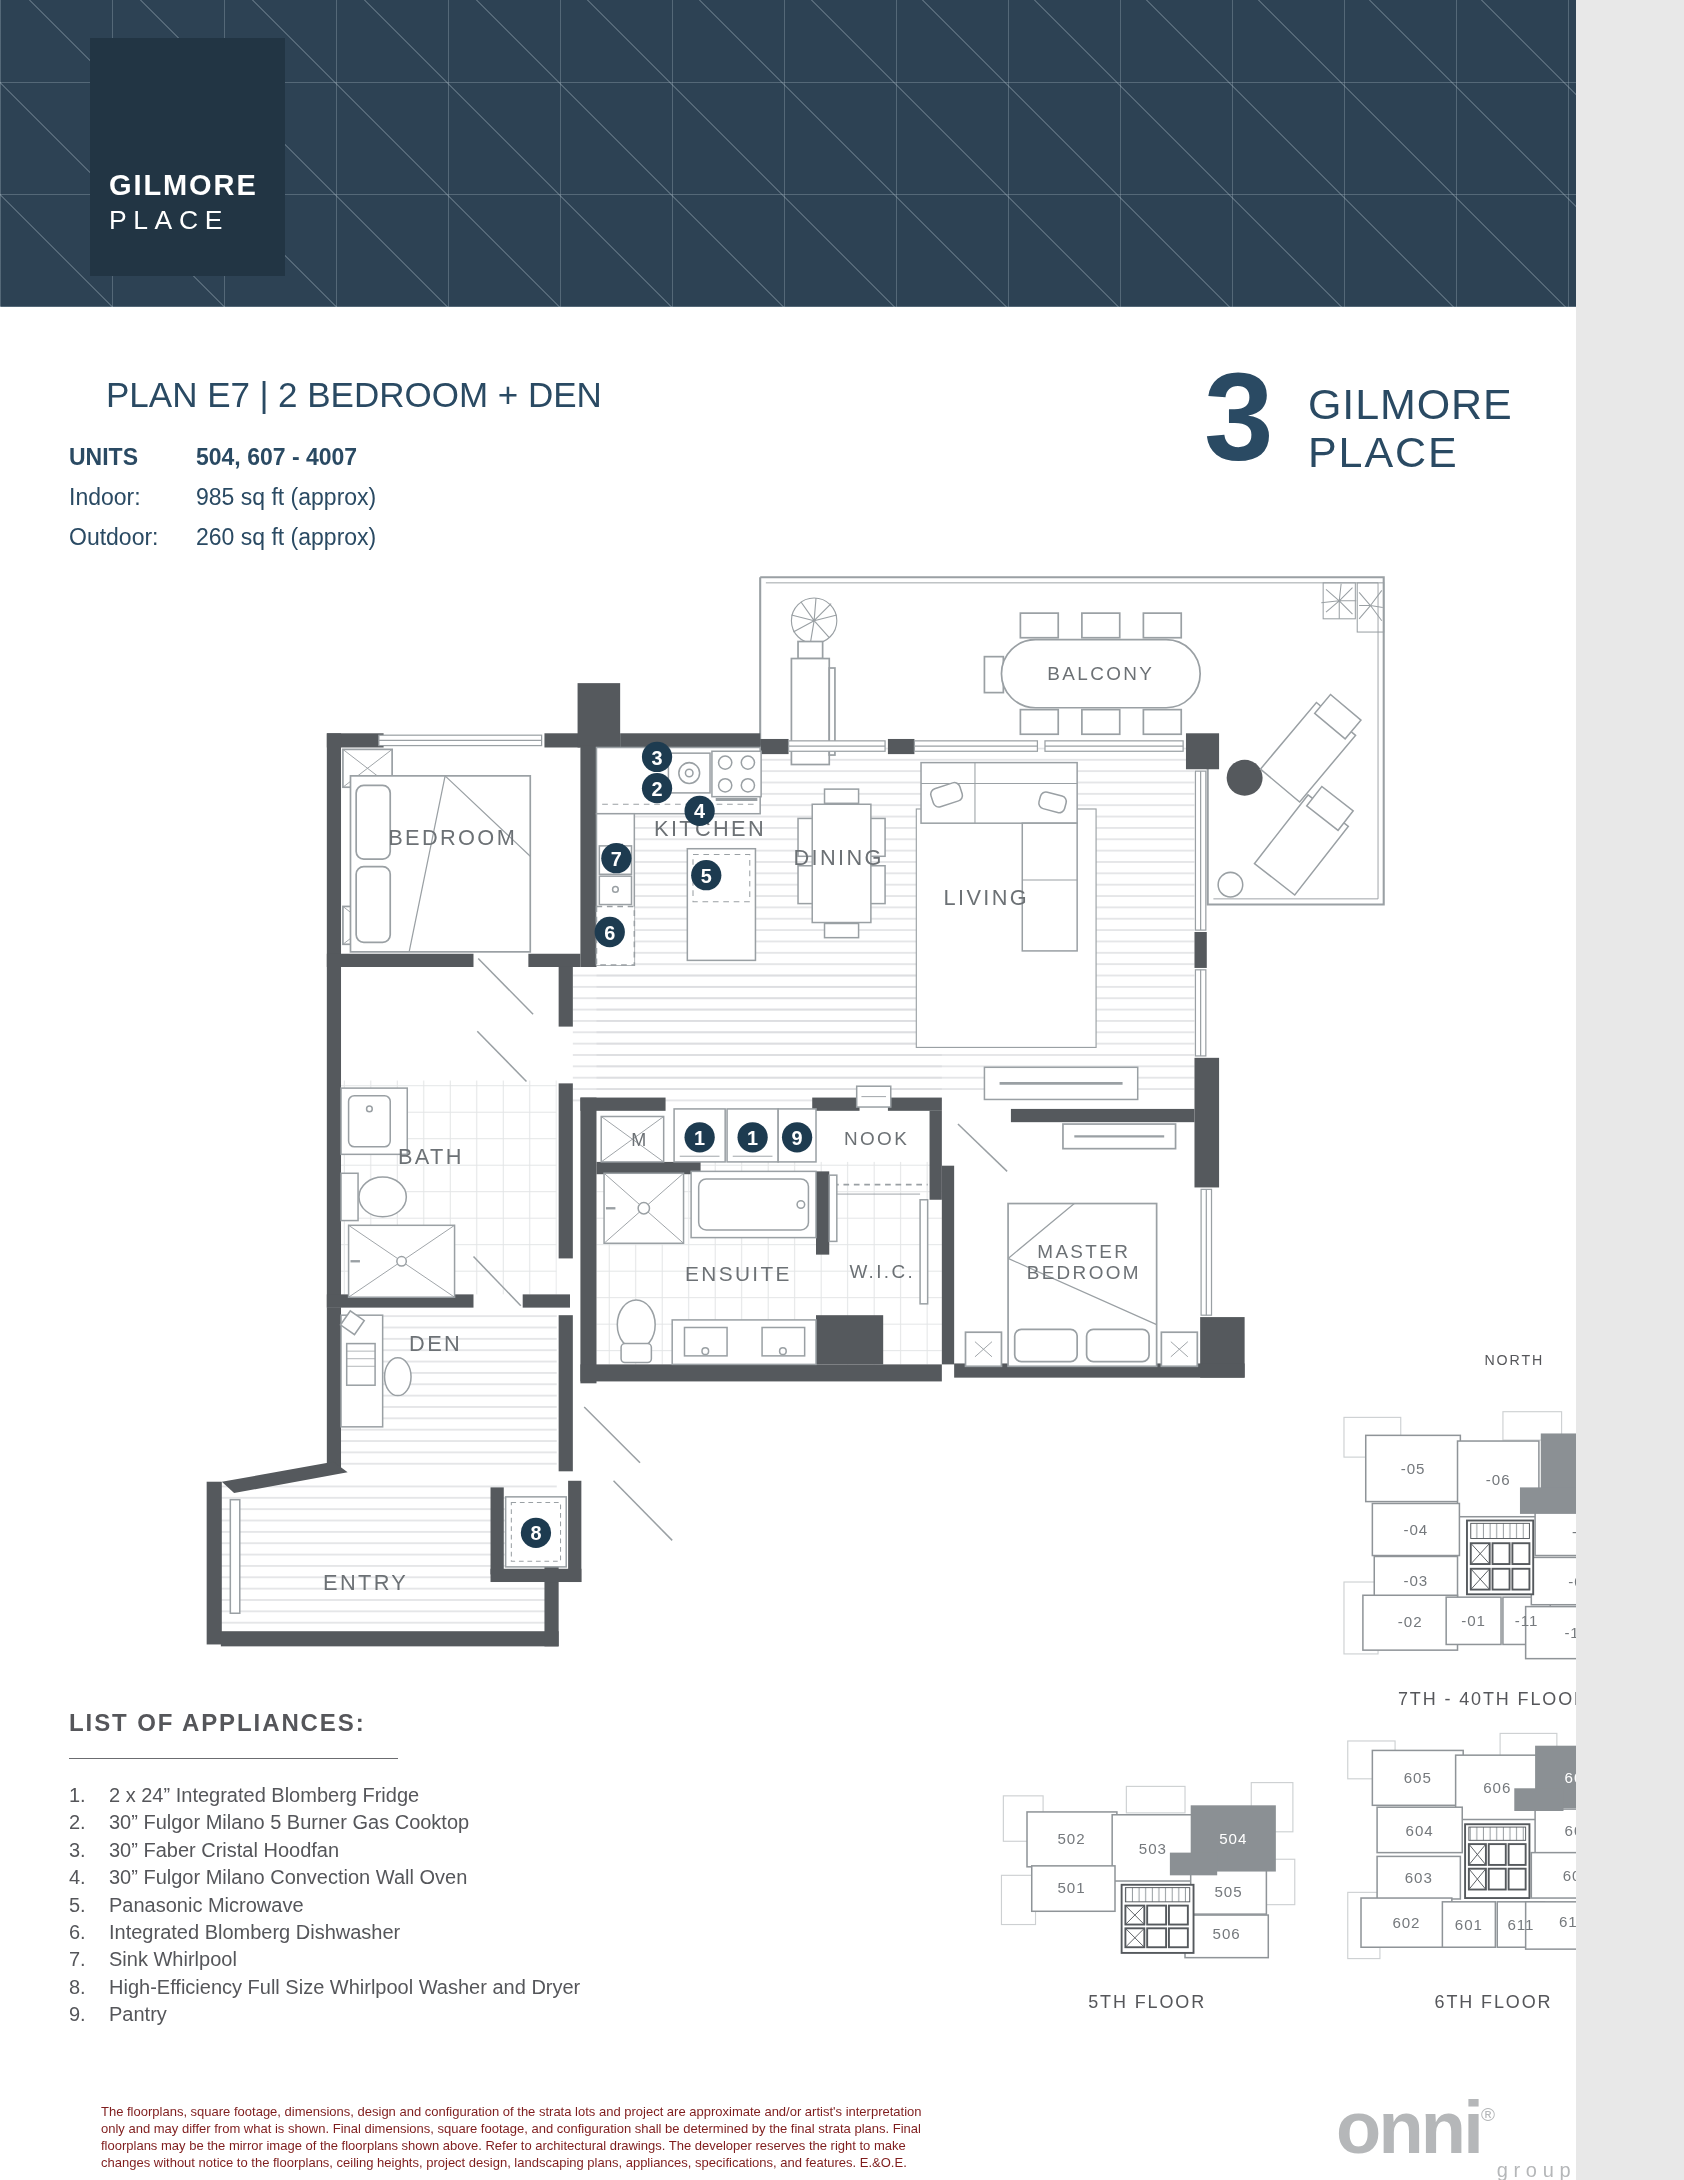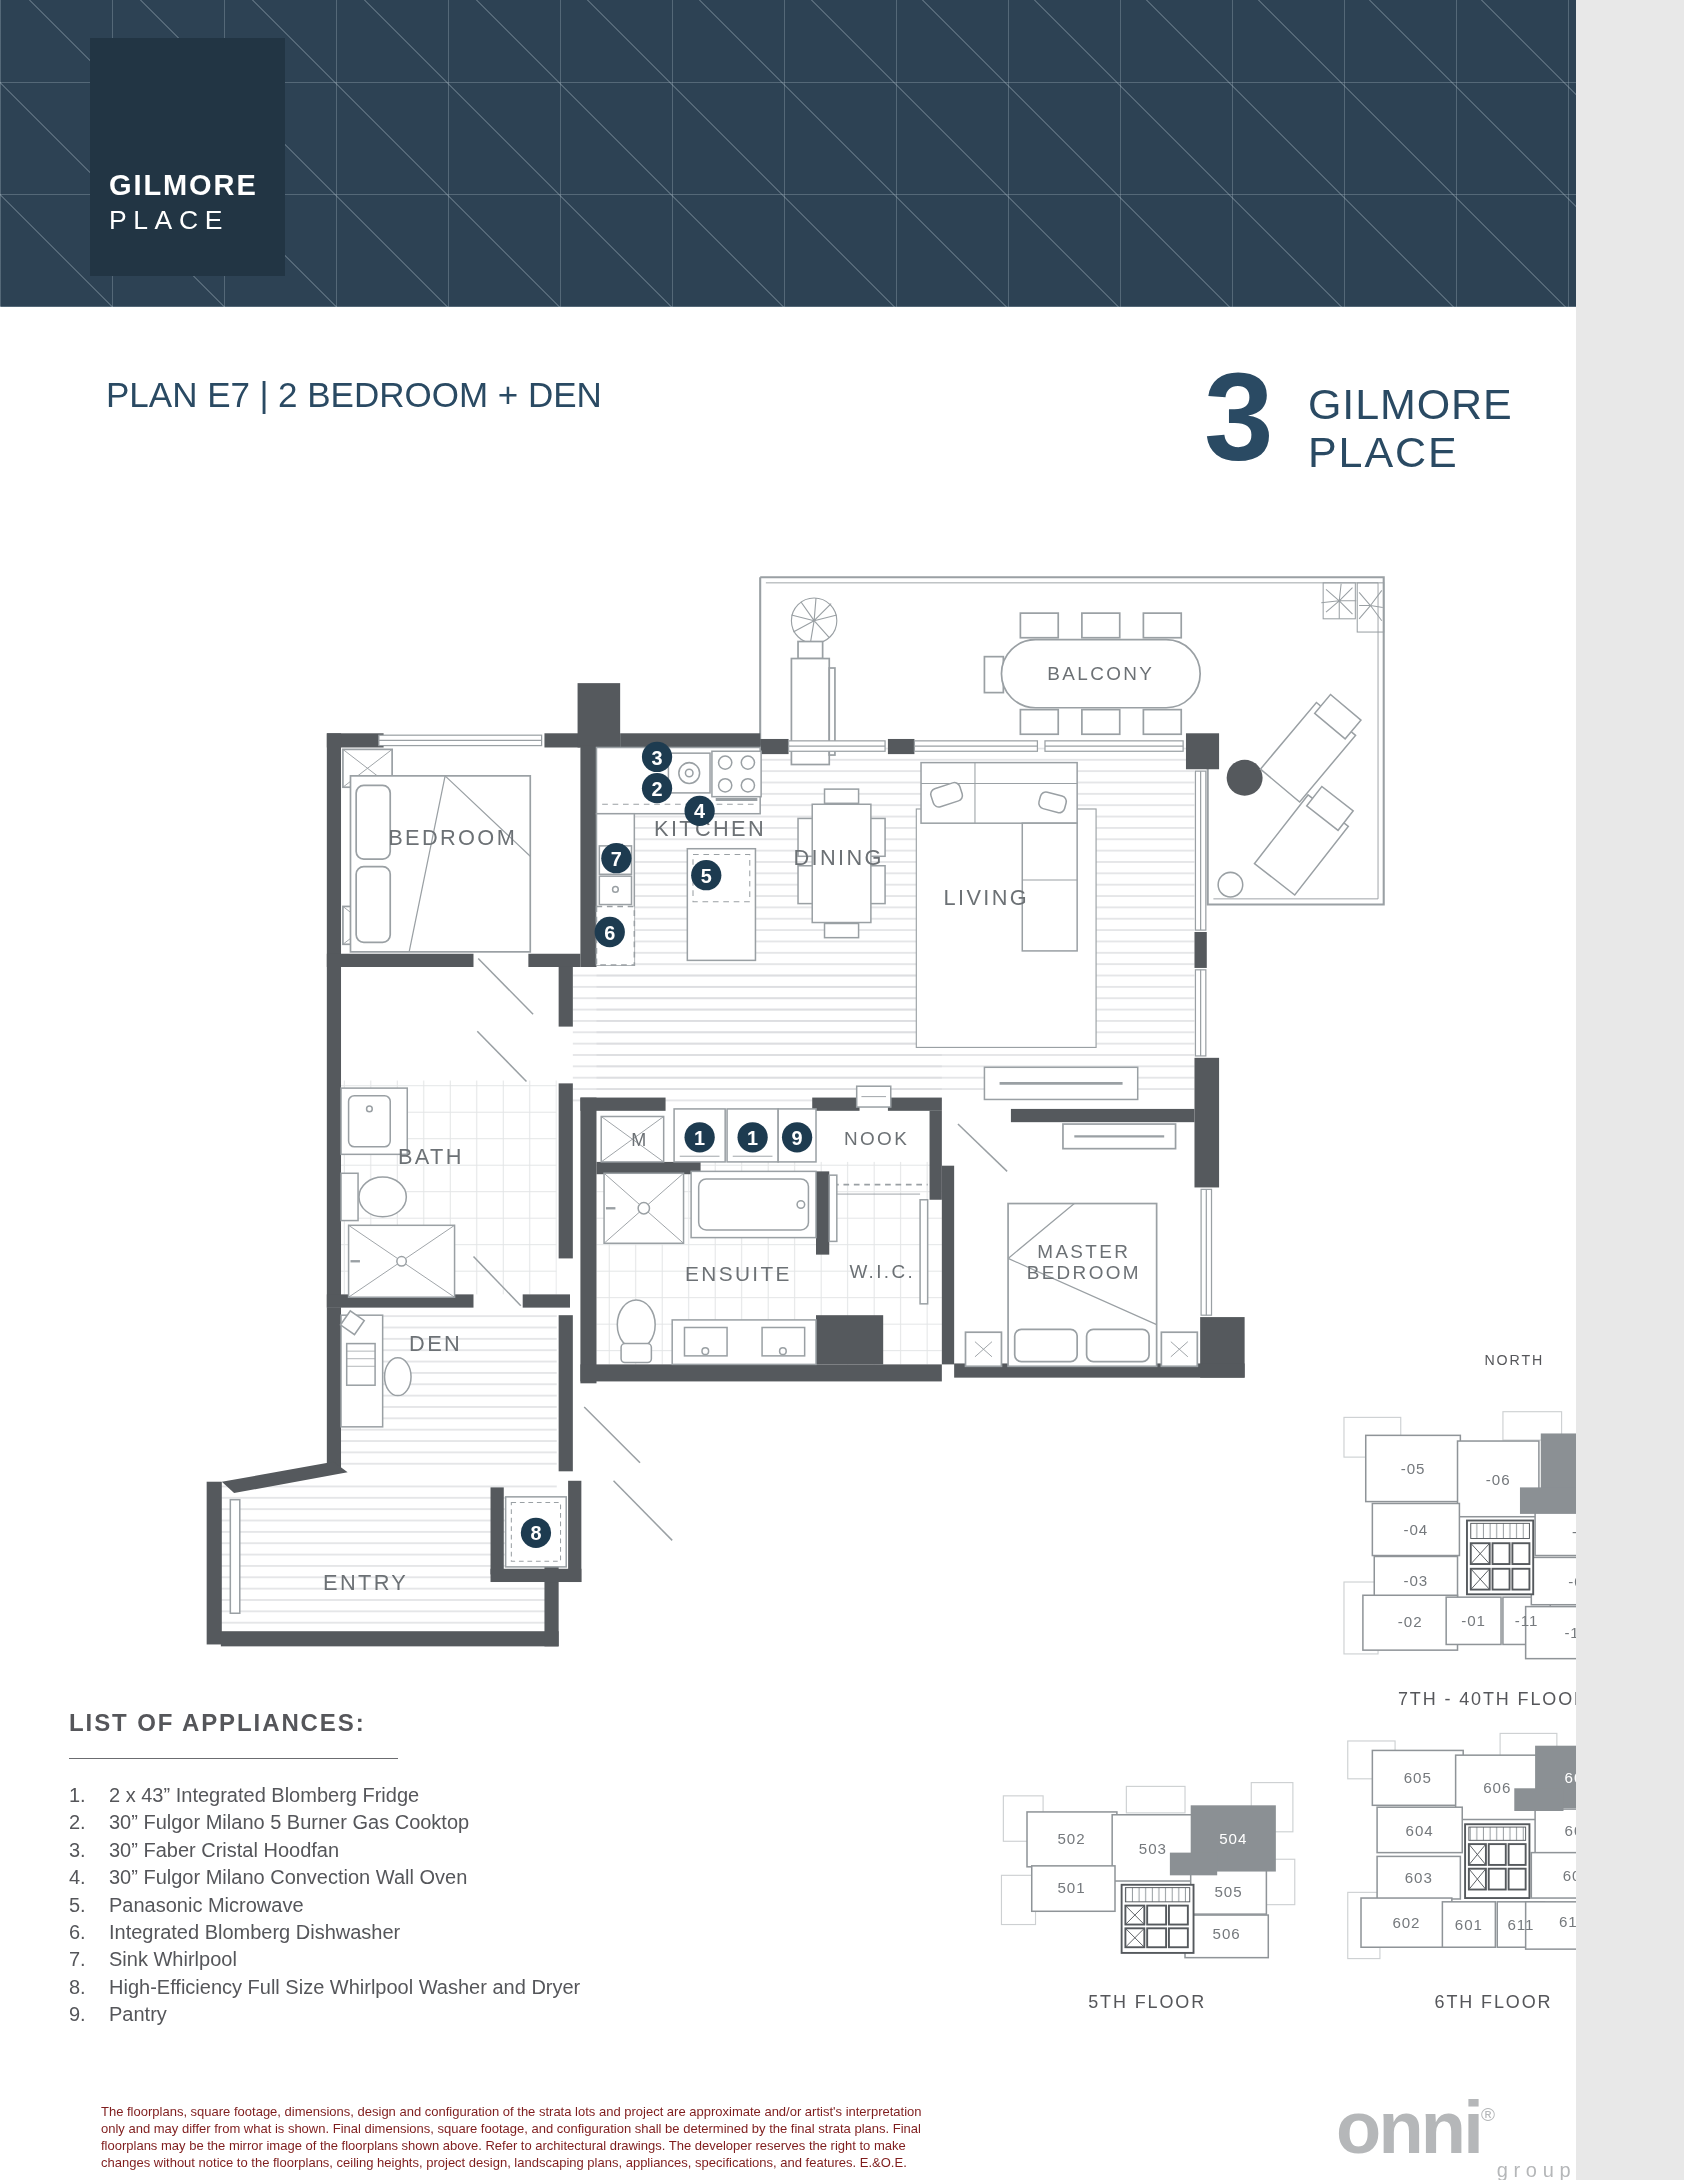--- a/index.html
+++ b/index.html
@@ -57,20 +57,34 @@
   <div class="banner">
     <div class="logo-square">
       <div class="logo-line1">GILMORE</div>
       <div class="logo-line2">PLACE</div>
     </div>
   </div>
 
   <div class="title-row">
     <b>PLAN E7</b><span class="sep">|</span><span class="sub">2 BEDROOM + DEN</span>
   </div>
+  <div class="spec">
+    <div class="row">
+      <span class="lab b">UNITS</span>
+      <span class="b">504, 607 - 4007</span>
+    </div>
+    <div class="row">
+      <span class="lab">Indoor:</span>
+      <span>985 sq ft (approx)</span>
+    </div>
+    <div class="row">
+      <span class="lab">Outdoor:</span>
+      <span>260 sq ft (approx)</span>
+    </div>
+  </div>
 
   <div class="bl-num">3</div>
   <div class="bl-l1">GILMORE</div>
   <div class="bl-l2">PLACE</div>
 
   <svg class="plansvg" width="1685" height="2180" viewBox="0 0 1780 2304">
     <defs>
       <pattern id="hz" width="12" height="12" patternUnits="userSpaceOnUse">
         <path d="M0 11 H12" stroke="#dadcde" stroke-width="1.4"></path>
       </pattern>
@@ -557,21 +571,21 @@
       <text class="cap" x="1578" y="2122" font-size="19">6TH FLOOR</text>
     </g>
   </svg>
 
   <div class="appl">
     <h3>LIST OF APPLIANCES:</h3>
     <div class="rule"></div>
     <ol>
       <li>
           <span class="n">1.</span>
-          <span>2 x 43” Integrated Blomberg Fridge</span>
+          <span>2 x 24” Integrated Blomberg Fridge</span>
         </li>
       <li>
           <span class="n">2.</span>
           <span>30” Fulgor Milano 5 Burner Gas Cooktop</span>
         </li>
       <li>
           <span class="n">3.</span>
           <span>30” Faber Cristal Hoodfan</span>
         </li>
       <li>

